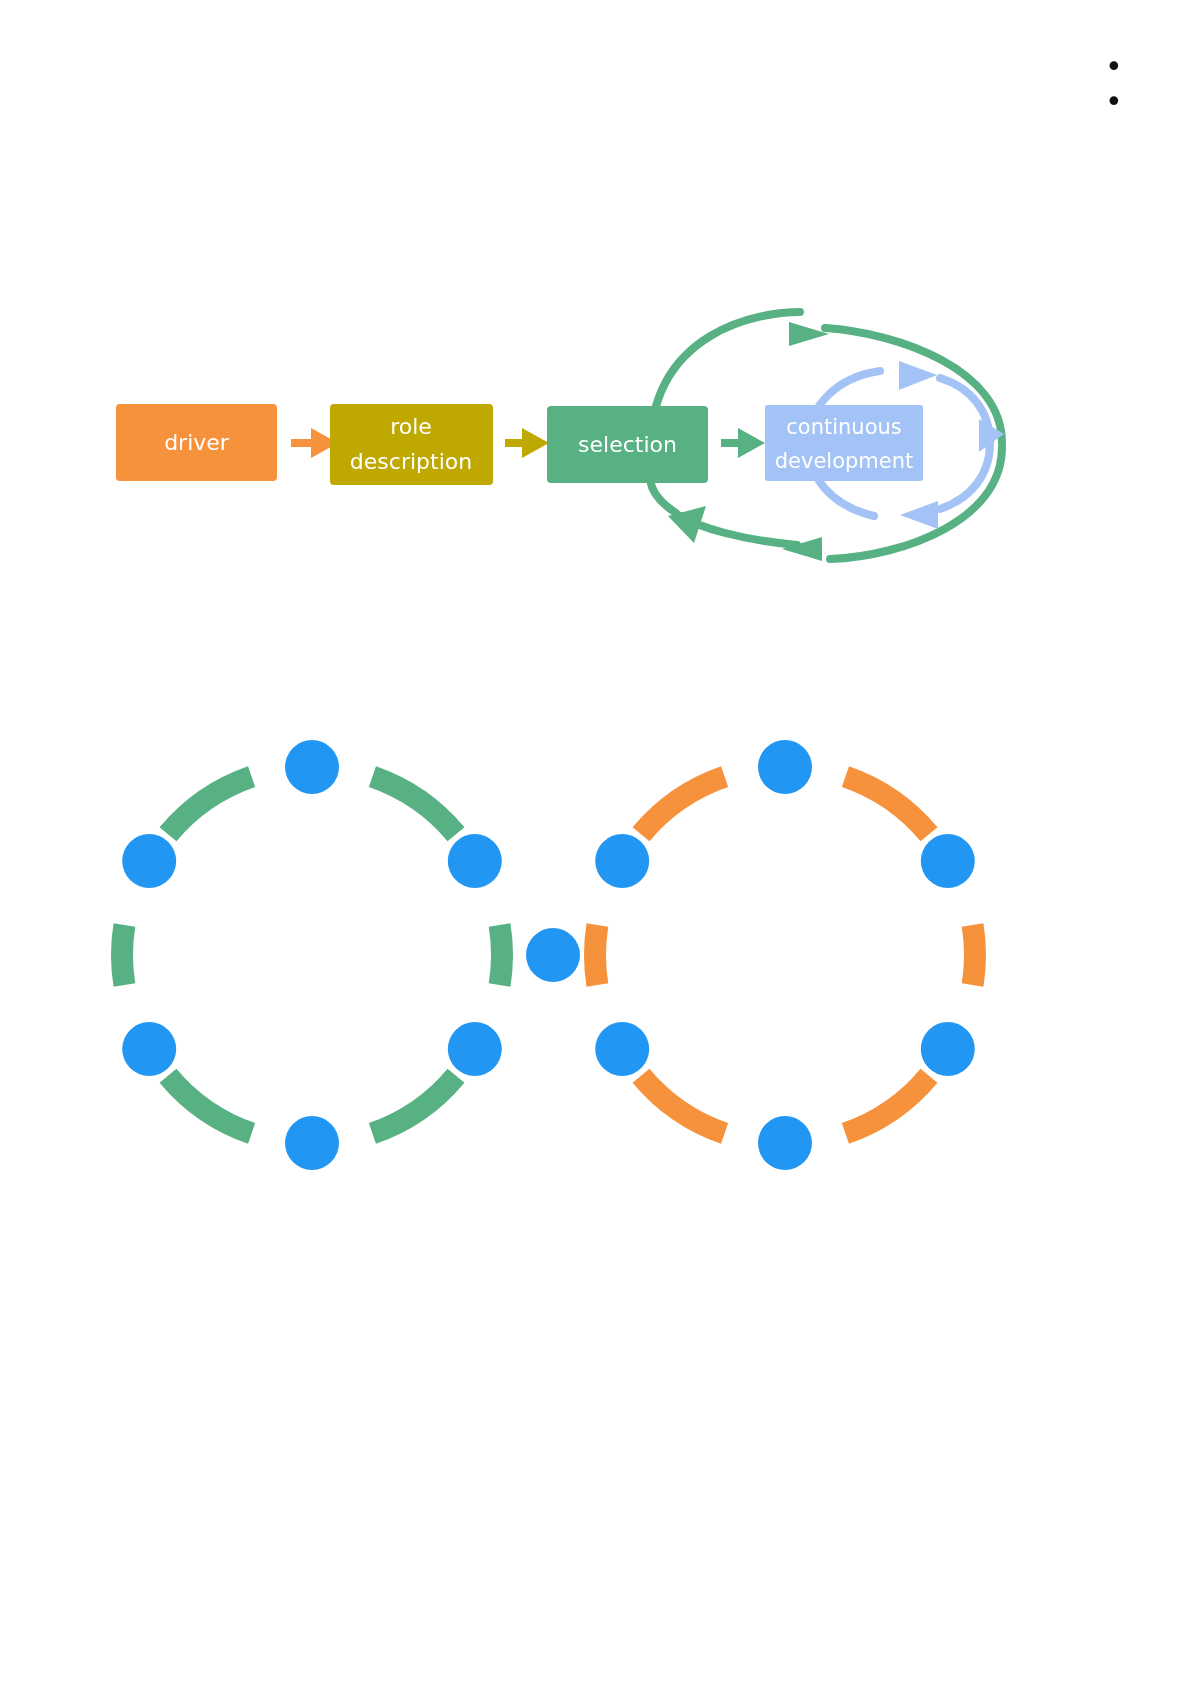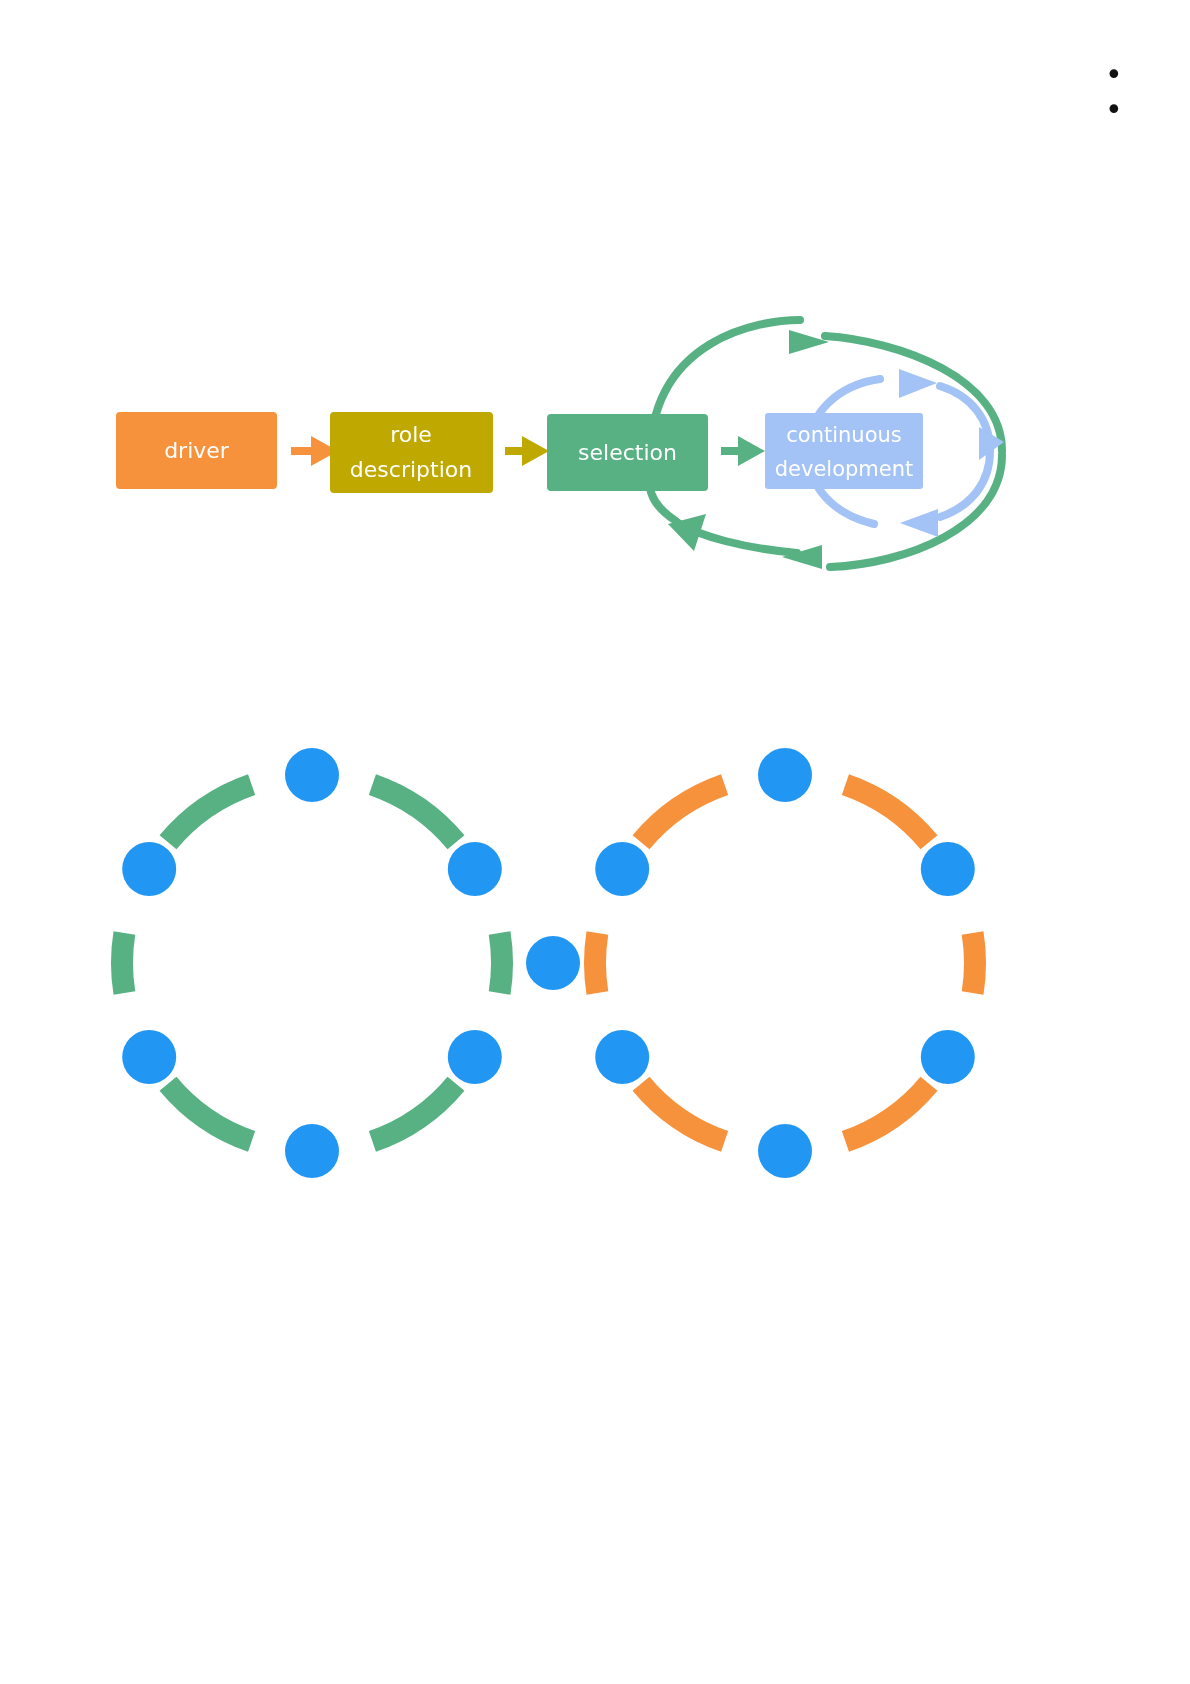--- a/index.html
+++ b/index.html
@@ -10,21 +10,20 @@
   body {
     width: 1190px;
     height: 1684px;
     position: relative;
     overflow: hidden;
     font-family: "DejaVu Sans", sans-serif;
   }
   .page {
     position: absolute;
     inset: 0;
-    margin-top: 8px;
   }
   
   .bullet-list {
     position: absolute;
     left: 1085px;
     top: 52px;
     width: 90px;
     margin: 0;
     padding: 0;
     list-style: none;

